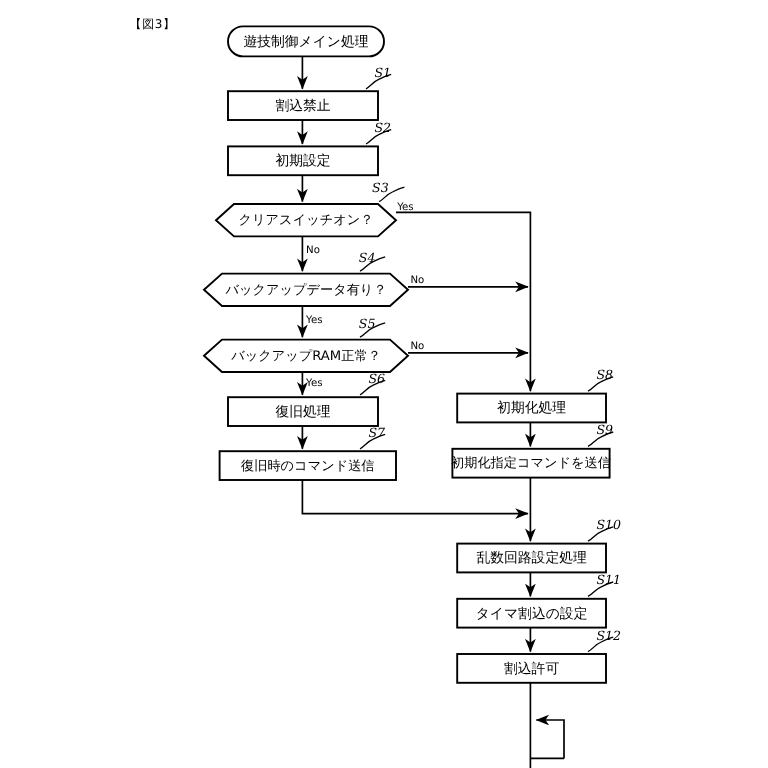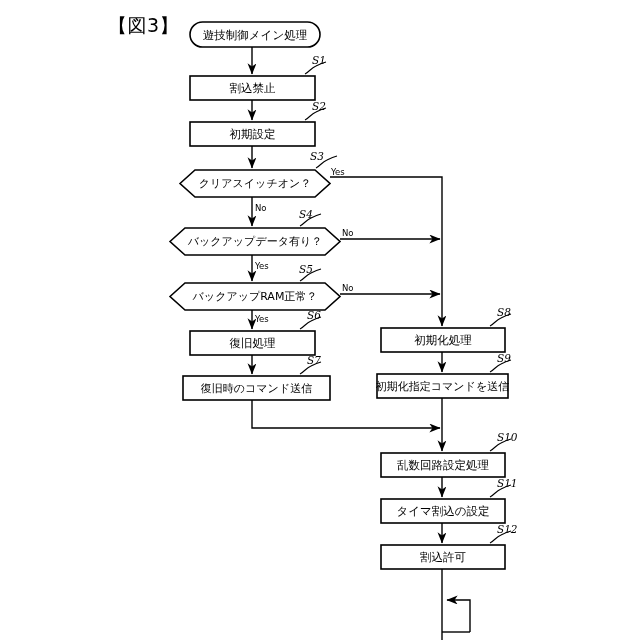--- a/index.html
+++ b/index.html
@@ -24,21 +24,21 @@
   svg#flow {
     position: absolute;
     left: 0; top: 0;
     width: 640px;
     height: 640px;
   }
   .fig-label {
     position: absolute;
     left: 108px;
     top: 13px;
-    font-size: 19px;
+    font-size: 10px;
     letter-spacing: 0.5px;
     white-space: nowrap;
   }
   .node-text {
     font-family: "DejaVu Sans", "Liberation Sans", sans-serif;
     font-size: 11.5px;
     text-anchor: middle;
     dominant-baseline: middle;
     fill: #000;
   }

